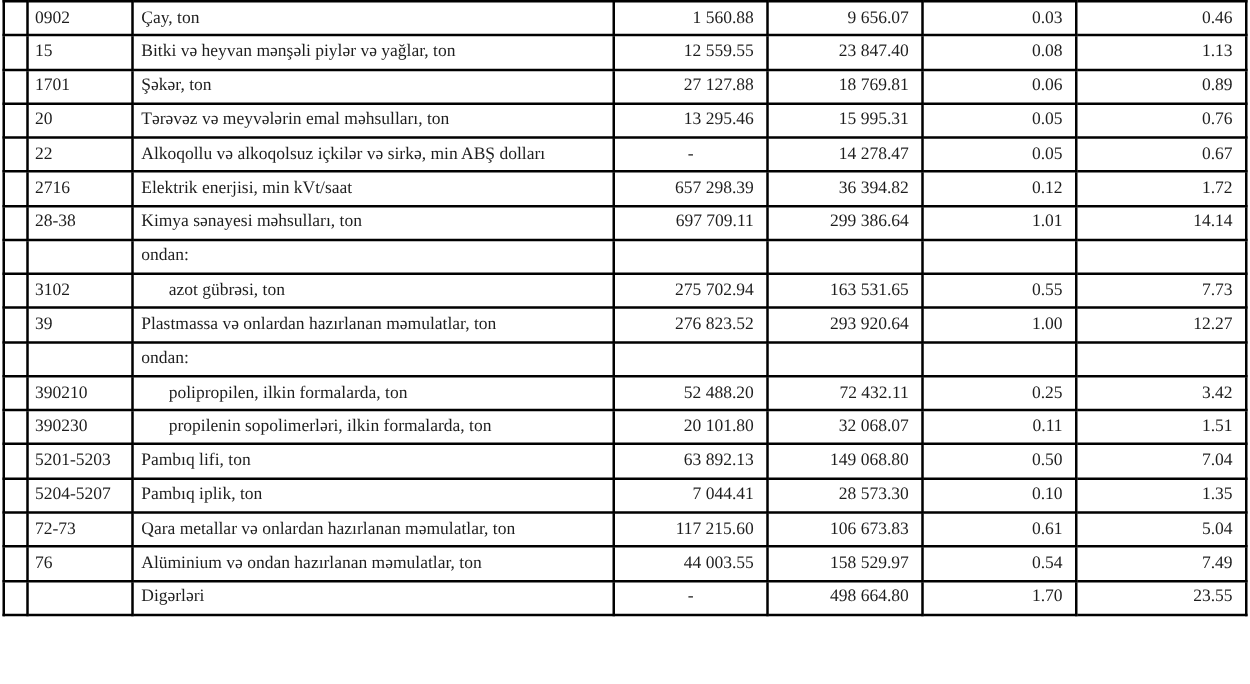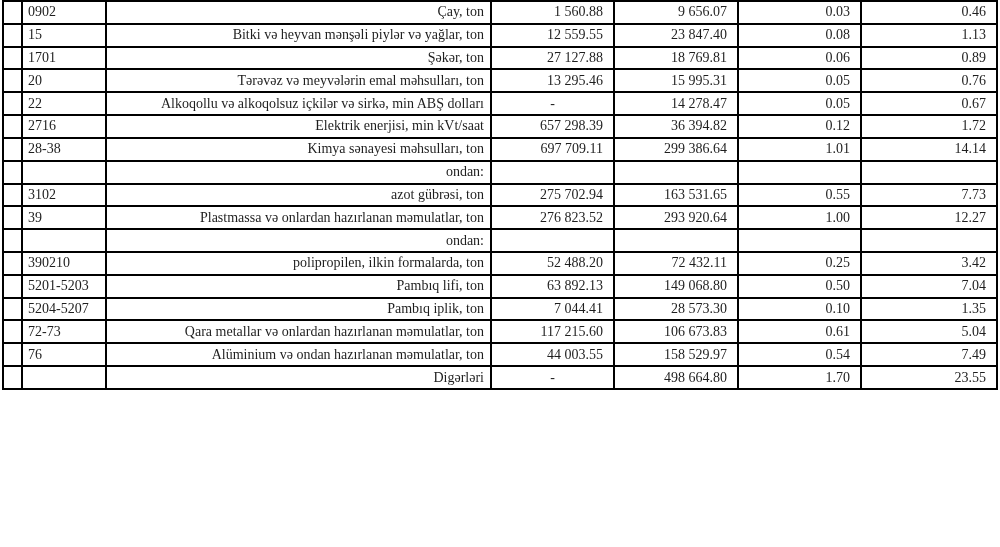--- a/index.html
+++ b/index.html
@@ -13,36 +13,36 @@
     width: 1000px;
     height: 547px;
     background: #ffffff;
     font-family: "Liberation Serif", "DejaVu Serif", serif;
   }
   table.doc-table {
     position: absolute;
     left: 2px;
     top: 0;
     width: 994px;
-    height: 390px;
+    height: 493px;
     border-collapse: collapse;
     table-layout: fixed;
   }
   td {
     border: 2px solid #000000;
     font-size: 14px;
     color: #1e1e1e;
     padding: 0 6px;
     vertical-align: middle;
     overflow: hidden;
     white-space: nowrap;
   }
   td.flag { padding: 0; }
   td.code { padding-left: 5px; text-align: left; }
-  td.desc { padding-left: 6px; text-align: right; }
+  td.desc { padding-left: 6px; text-align: left; }
   td.desc.ind1 { padding-left: 28px; }
   td.desc.ind2 { }
   td.num { text-align: right; padding-right: 10px; }
   td.num.center { text-align: center; padding-right: 6px; }
 </style>
 </head>
 <body>
 
 <div class="page">
   <table class="doc-table">
@@ -159,20 +159,29 @@
           <td class="flag"></td>
           <td class="code">390210</td>
           <td class="desc ind1">polipropilen, ilkin formalarda, ton</td>
           <td class="num">52 488.20</td>
           <td class="num">72 432.11</td>
           <td class="num">0.25</td>
           <td class="num">3.42</td>
         </tr>
         <tr>
           <td class="flag"></td>
+          <td class="code">390230</td>
+          <td class="desc ind1">propilenin sopolimerləri, ilkin formalarda, ton</td>
+          <td class="num">20 101.80</td>
+          <td class="num">32 068.07</td>
+          <td class="num">0.11</td>
+          <td class="num">1.51</td>
+        </tr>
+        <tr>
+          <td class="flag"></td>
           <td class="code">5201-5203</td>
           <td class="desc">Pambıq lifi, ton</td>
           <td class="num">63 892.13</td>
           <td class="num">149 068.80</td>
           <td class="num">0.50</td>
           <td class="num">7.04</td>
         </tr>
         <tr>
           <td class="flag"></td>
           <td class="code">5204-5207</td>

